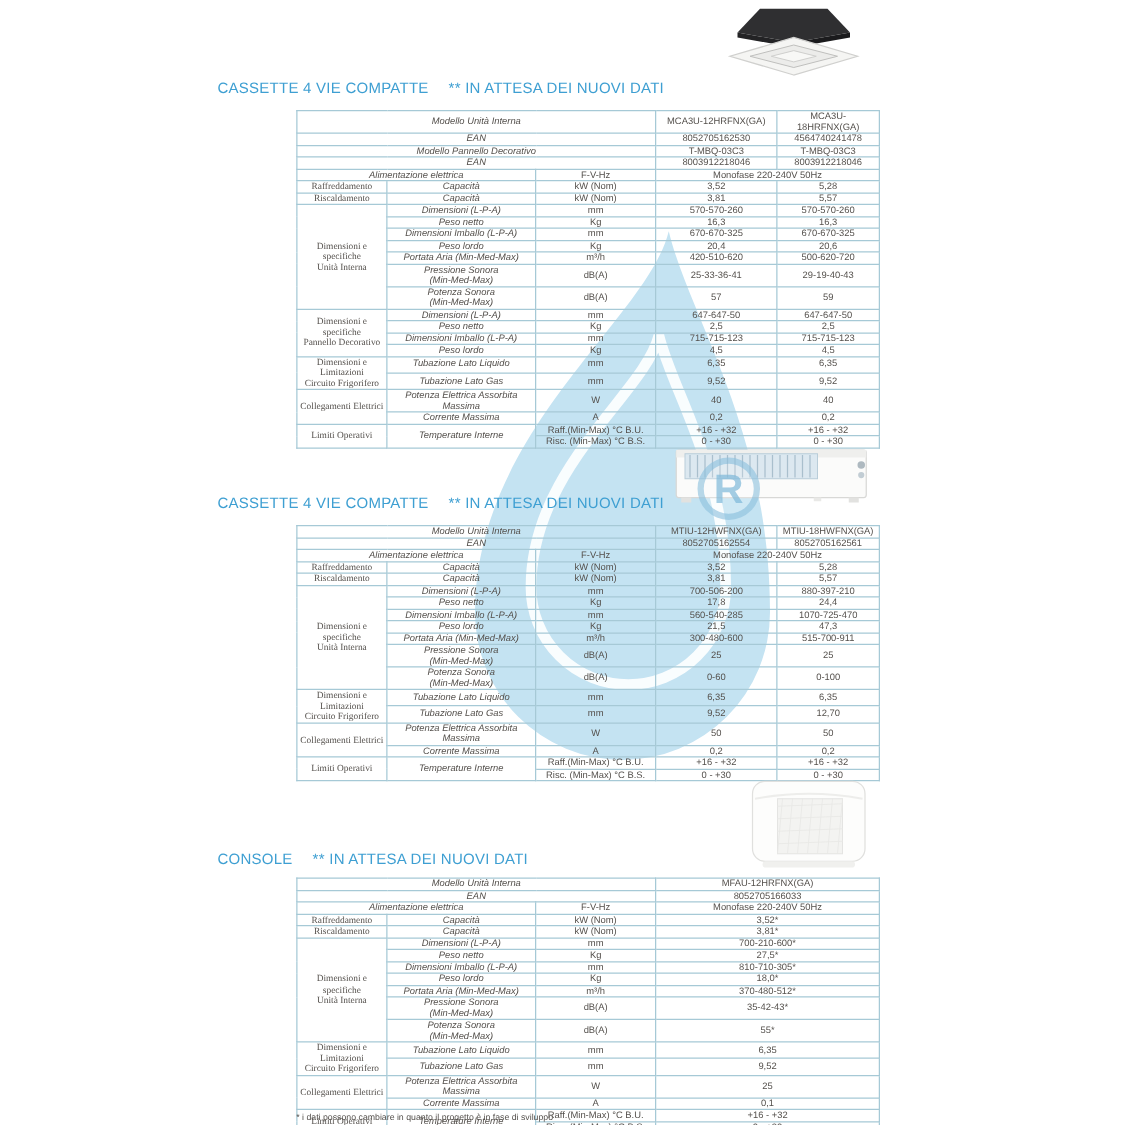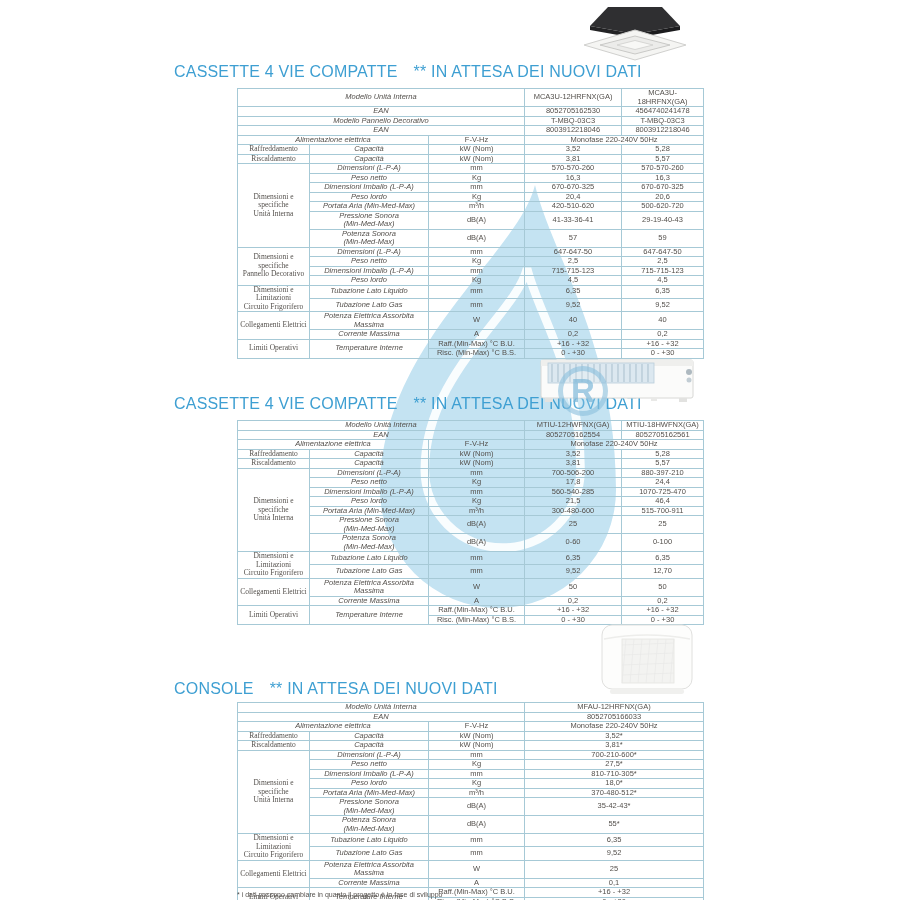--- a/index.html
+++ b/index.html
@@ -12,21 +12,21 @@
   
   .watermark{position:absolute;left:350px;top:160px;width:320px;height:480px;z-index:0;}
   .rbadge{
     position:absolute;left:558px;top:366px;width:50px;height:50px;z-index:2;
     border:5px solid rgba(126,184,216,.55);border-radius:50%;
     display:flex;align-items:center;justify-content:center;
     color:rgba(126,184,216,.70);font-size:33px;font-weight:bold;
     background:rgba(255,255,255,.18);box-sizing:border-box;
   }
   
-  .title{position:absolute;left:174px;z-index:1;font-size:16px;color:var(--accent);
+  .title{position:absolute;left:174px;z-index:1;font-size:12px;color:var(--accent);
          letter-spacing:.2px;white-space:nowrap;}
   .title .note{margin-left:16px;}
   .h1{top:63px}.h2{top:395px}.h3{top:680px}
   
   table.spec{position:absolute;left:237px;z-index:1;width:466px;
              border-collapse:collapse;table-layout:fixed;color:var(--ink);}
   .tA{top:88px}.tB{top:420px}.tC{top:702px}
   table.spec td{
     border:1px solid var(--border);
     font-size:7.5px;line-height:8.5px;height:8px;
@@ -141,21 +141,21 @@
       <tr>
         <td class="l">Portata Aria (Min-Med-Max)</td>
         <td class="u">m³/h</td>
         <td class="v">420-510-620</td>
         <td class="v">500-620-720</td>
       </tr>
       <tr>
         <td class="l">Pressione Sonora
 (Min-Med-Max)</td>
         <td class="u">dB(A)</td>
-        <td class="v">41-33-36-41</td>
+        <td class="v">25-33-36-41</td>
         <td class="v">29-19-40-43</td>
       </tr>
       <tr>
         <td class="l">Potenza Sonora
 (Min-Med-Max)</td>
         <td class="u">dB(A)</td>
         <td class="v">57</td>
         <td class="v">59</td>
       </tr>
       <tr>
@@ -295,21 +295,21 @@
       <tr>
         <td class="l">Dimensioni Imballo (L-P-A)</td>
         <td class="u">mm</td>
         <td class="v">560-540-285</td>
         <td class="v">1070-725-470</td>
       </tr>
       <tr>
         <td class="l">Peso lordo</td>
         <td class="u">Kg</td>
         <td class="v">21,5</td>
-        <td class="v">46,4</td>
+        <td class="v">47,3</td>
       </tr>
       <tr>
         <td class="l">Portata Aria (Min-Med-Max)</td>
         <td class="u">m³/h</td>
         <td class="v">300-480-600</td>
         <td class="v">515-700-911</td>
       </tr>
       <tr>
         <td class="l">Pressione Sonora
 (Min-Med-Max)</td>

